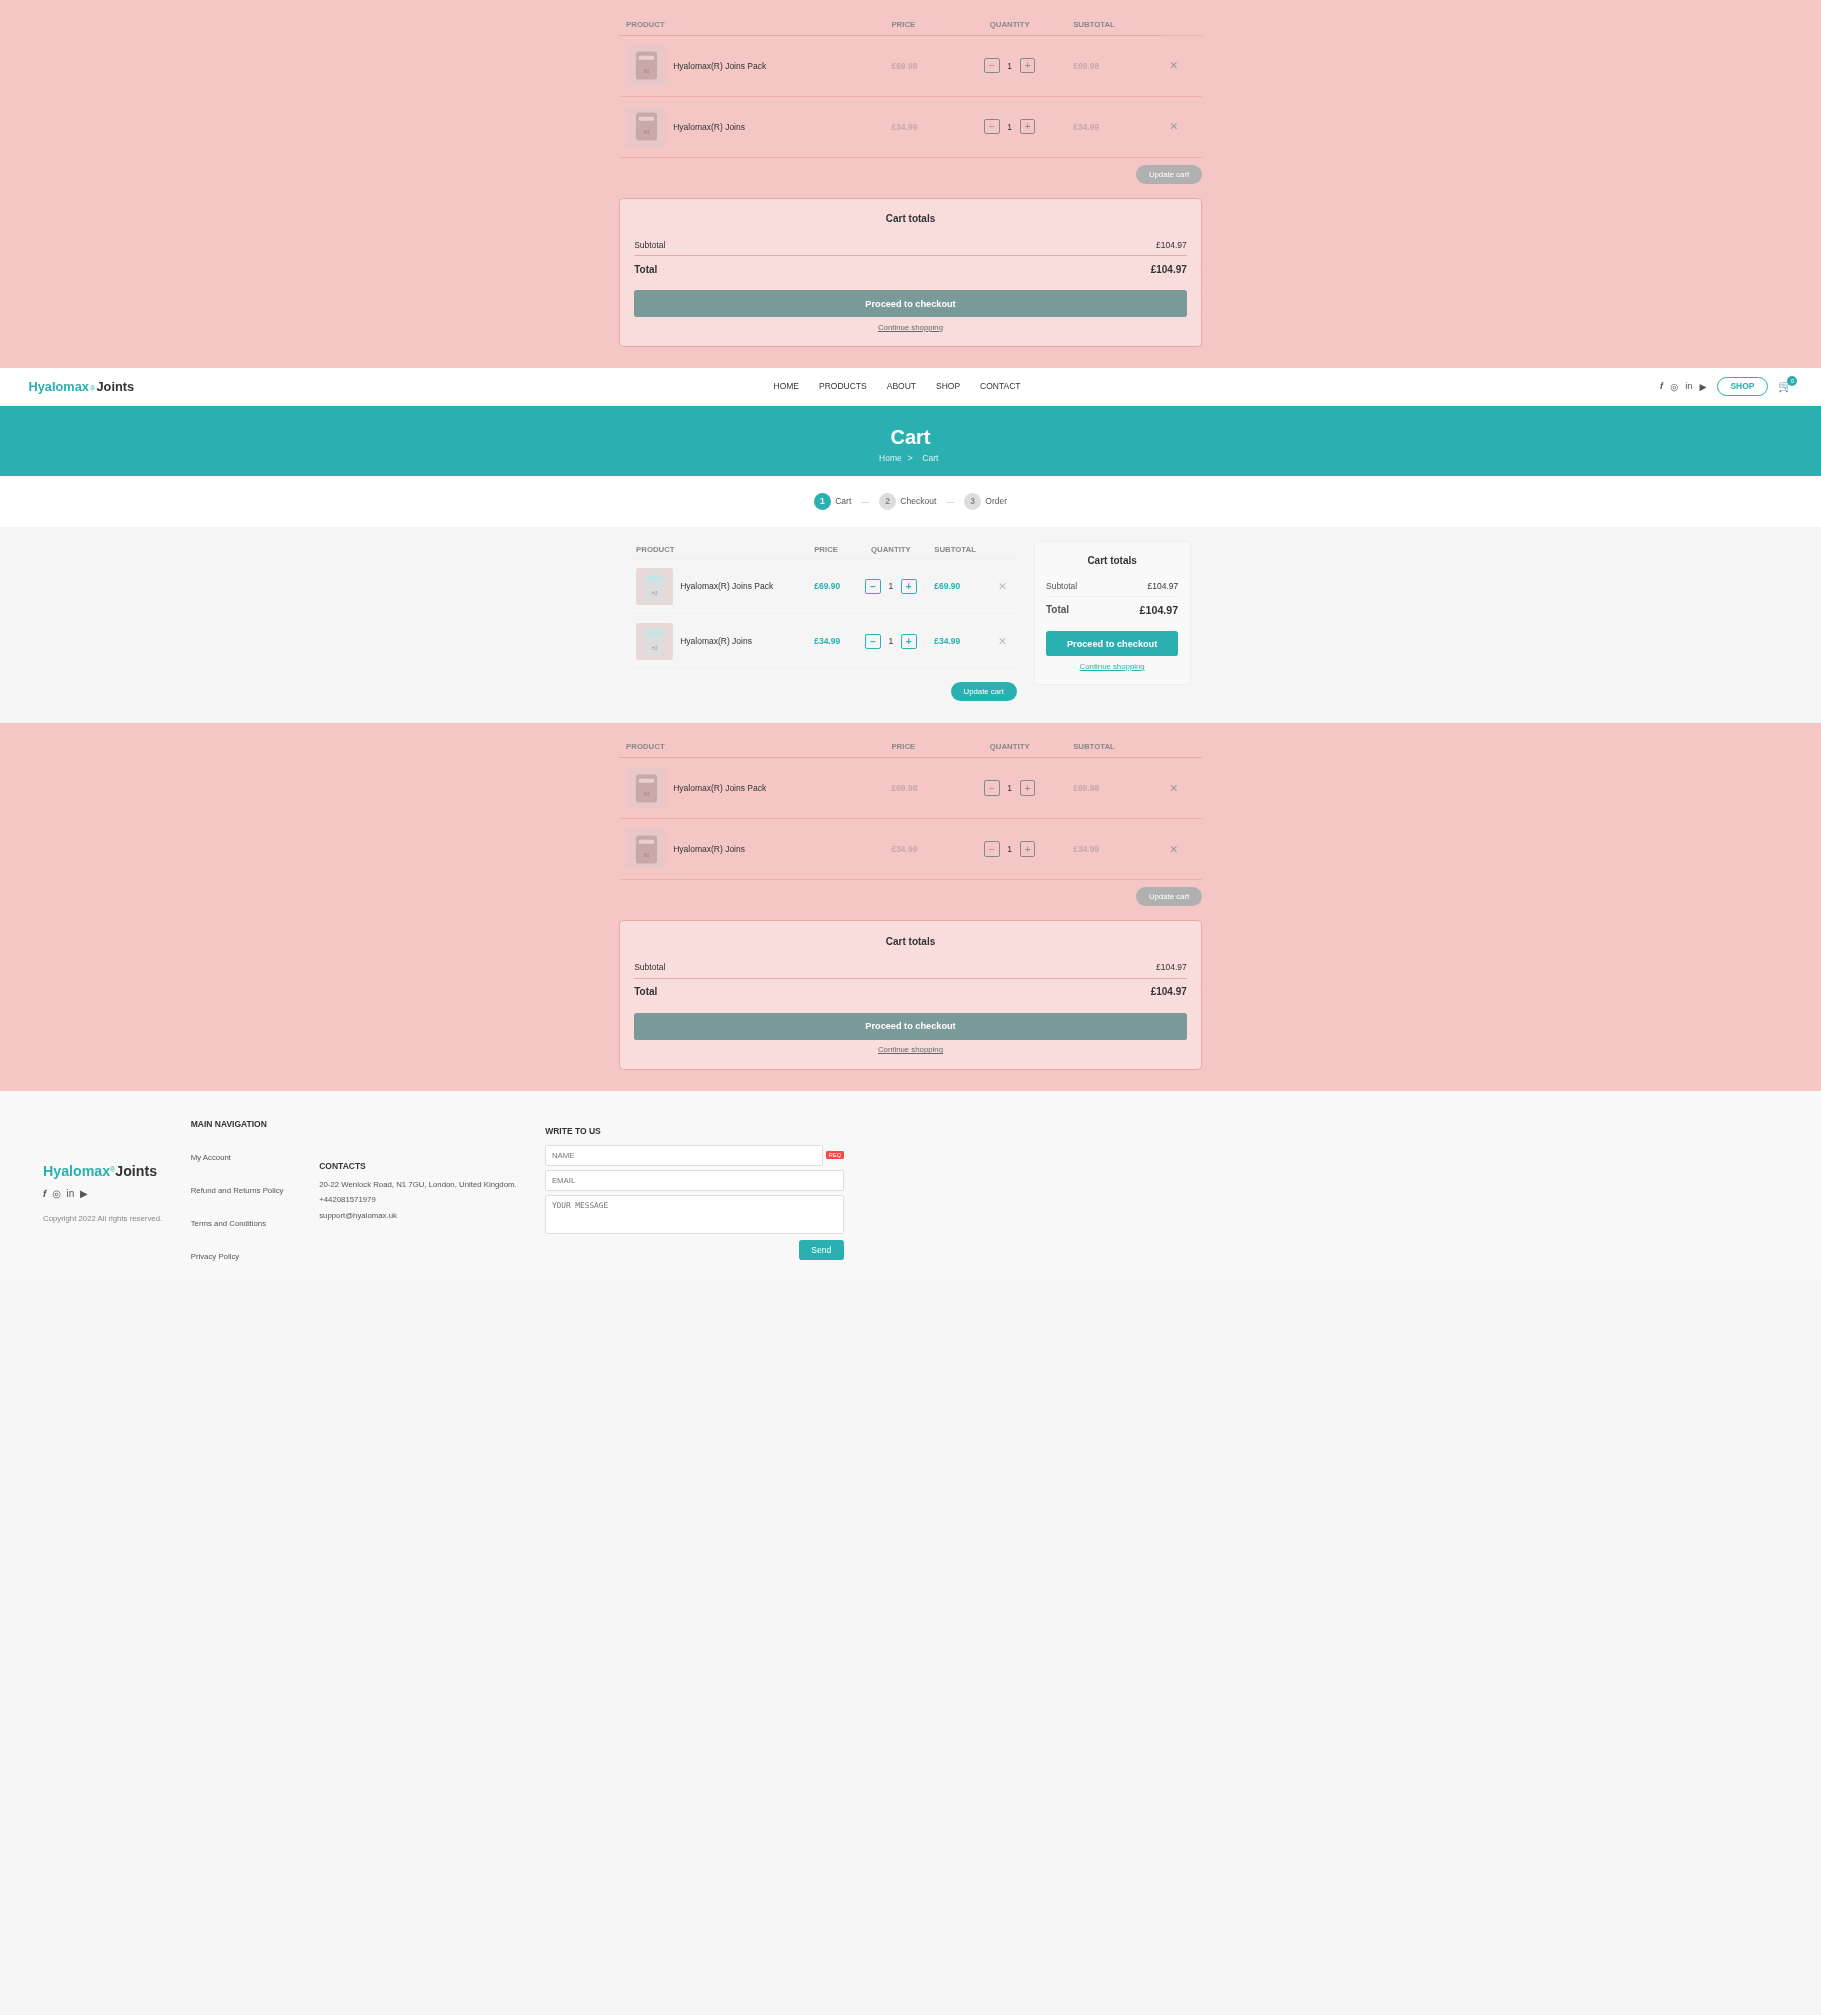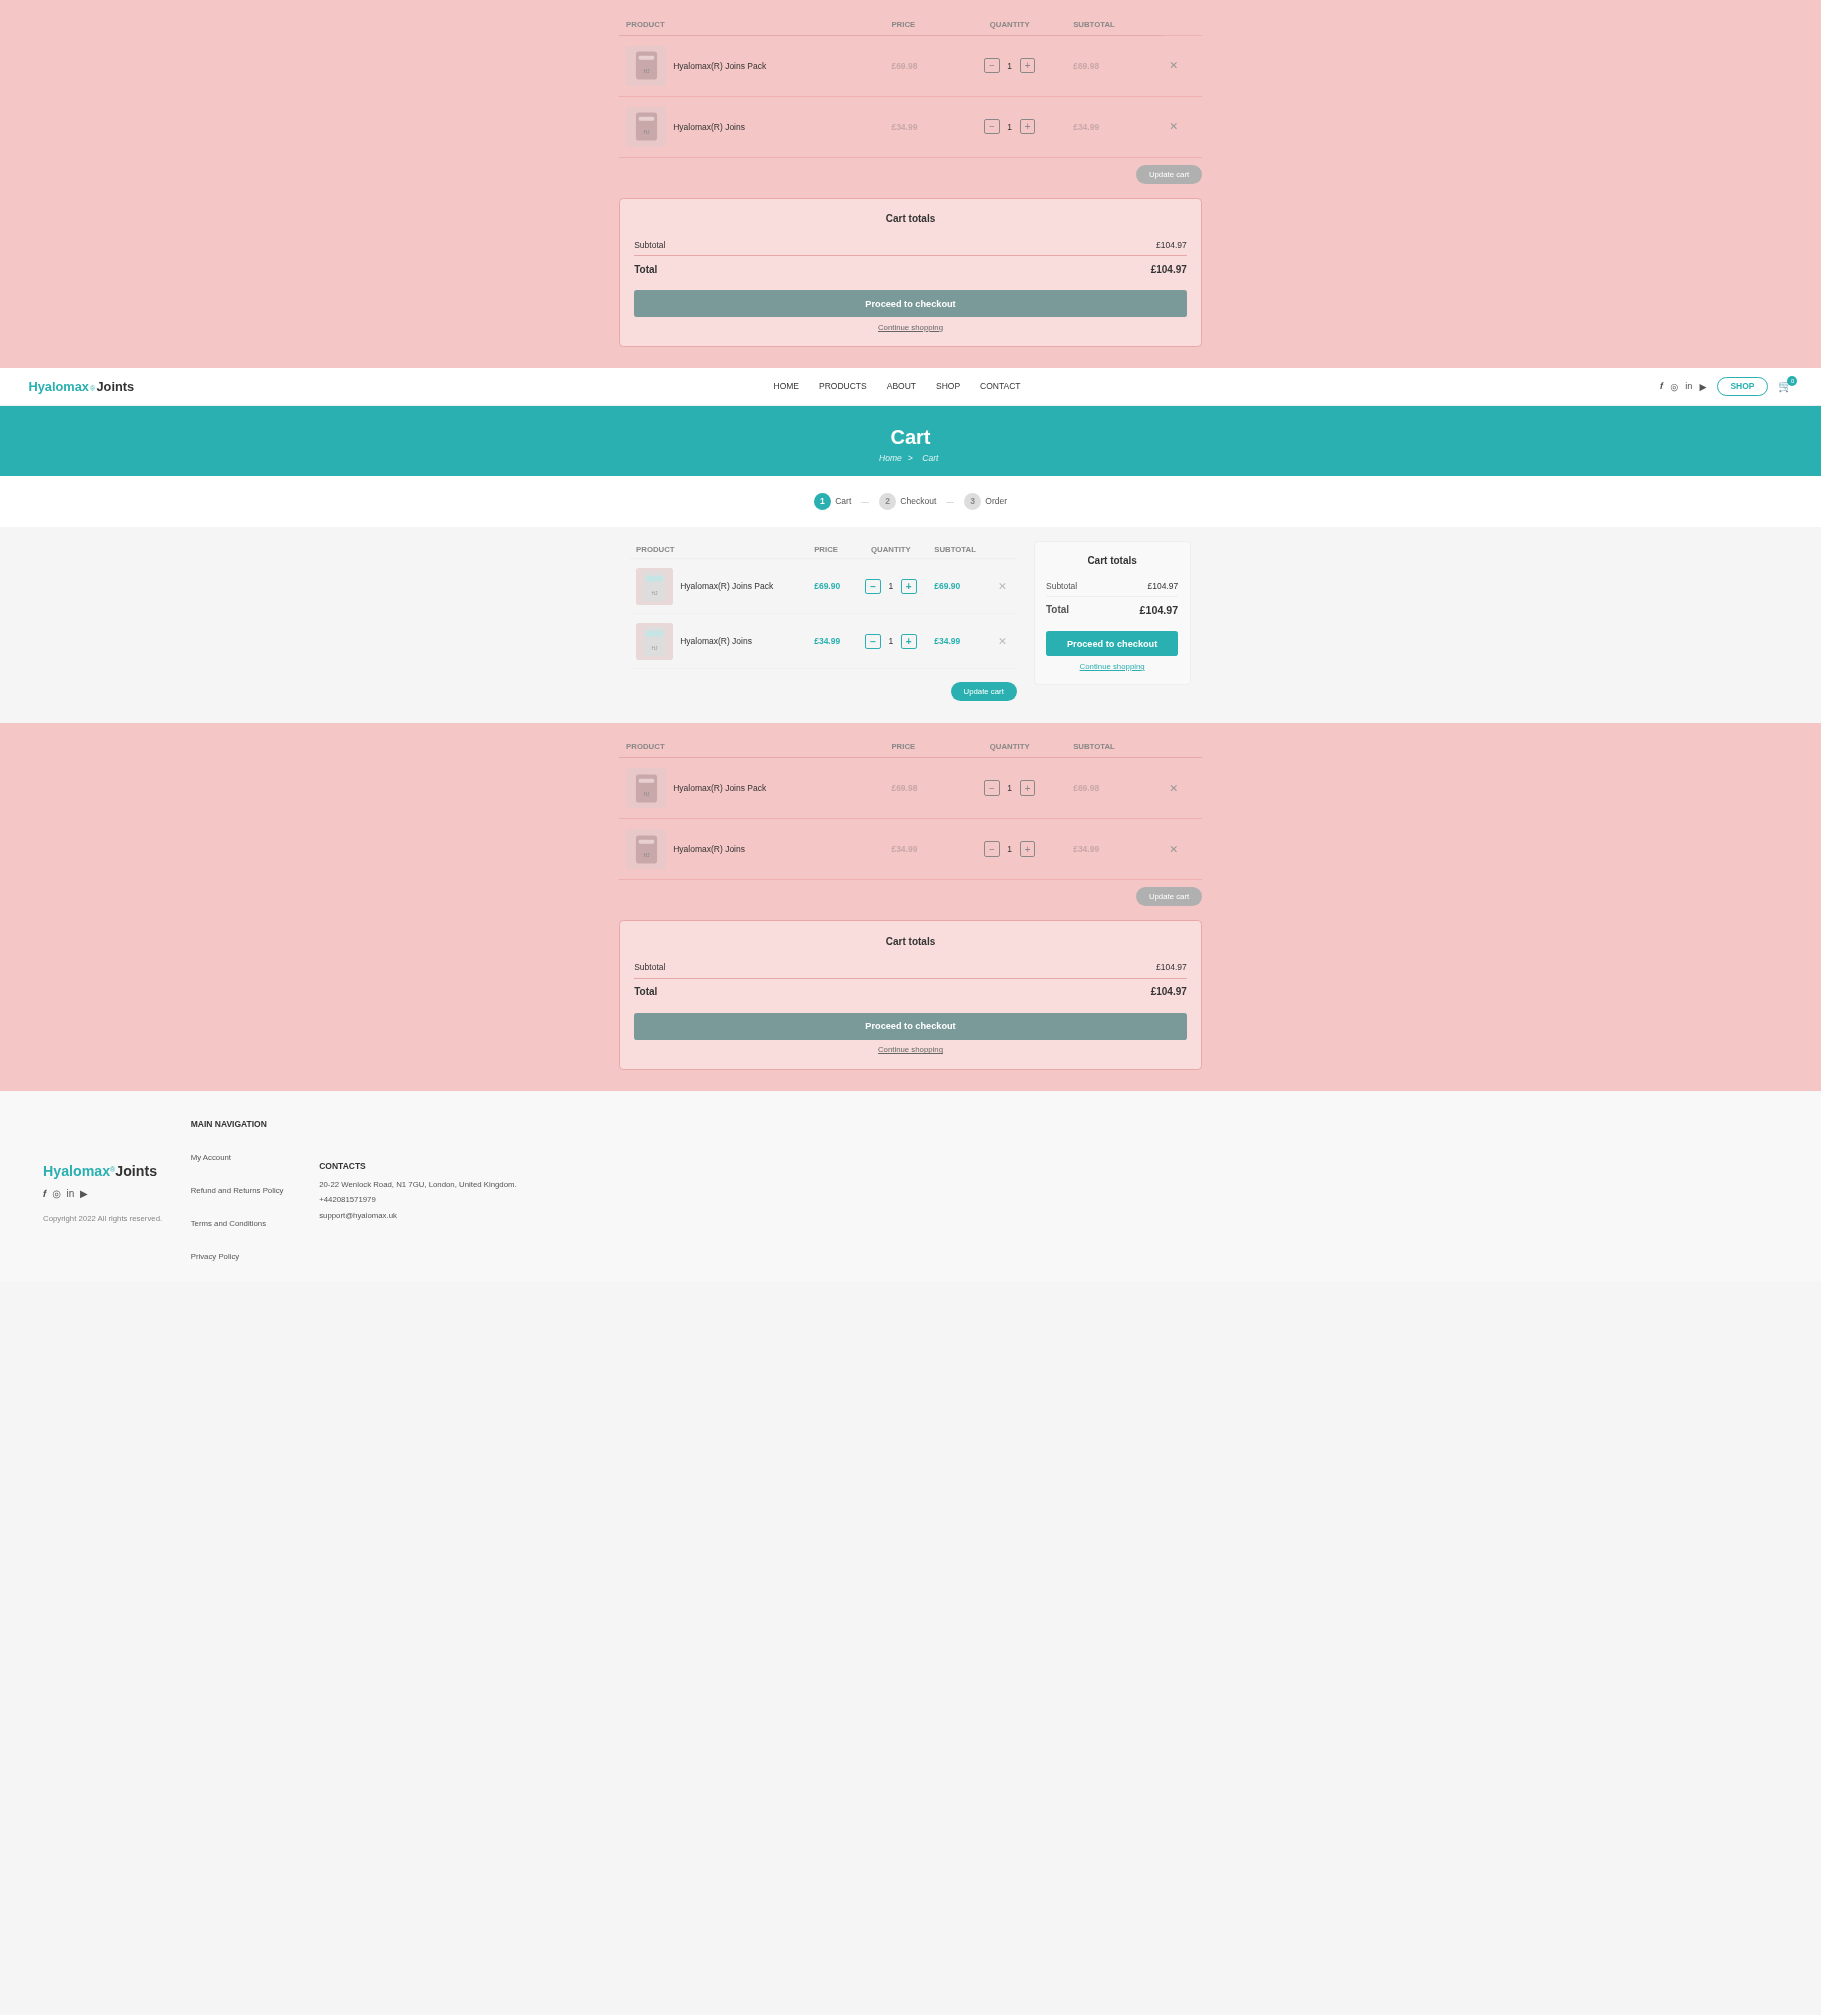--- a/index.html
+++ b/index.html
@@ -41,21 +41,21 @@
       display: flex; align-items: center; justify-content: center;
     }
 
     
     .hero {
       background: #2ab0b0;
       text-align: center;
       padding: 20px 14.2px 12.8px;
     }
     .hero h1 { color: #fff; font-size: 20px; font-weight: 700; margin-bottom: 4.3px; }
-    .hero-breadcrumb { color: #fff; font-size: 8.5px; opacity: 0.85; font-style: italic; }
+    .hero-breadcrumb { color: #fff; font-size: 8.5px; opacity: 0.85; }
     .hero-breadcrumb a { color: #fff; text-decoration: none; }
     .hero-breadcrumb span { margin: 0 3.6px; }
 
     
     .steps {
       display: flex;
       align-items: center;
       justify-content: center;
       gap: 10px;
       padding: 17px 14.2px;
@@ -619,15 +619,26 @@
       <a href="#">Privacy Policy</a>
     </div>
 
     <div class="footer-col">
       <h4>CONTACTS</h4>
       <p>20-22 Wenlock Road, N1 7GU, London, United Kingdom.</p>
       <p>+442081571979</p>
       <p>support@hyalomax.uk</p>
     </div>
 
+    <div class="write-col">
+      <h4>WRITE TO US</h4>
+      <div class="name-row">
+        <input class="write-input" style="margin-bottom: 0px; flex: 1 1 0%;" placeholder="NAME">
+        <span class="req-badge">REQ</span>
+      </div>
+      <div style="margin-bottom:4.3px;"></div>
+      <input class="write-input" placeholder="EMAIL" style="">
+      <textarea class="write-textarea" placeholder="YOUR MESSAGE" style=""></textarea>
+      <button class="send-btn">Send</button>
+    </div>
   </div>
 </footer>
 
 
 </body></html>

